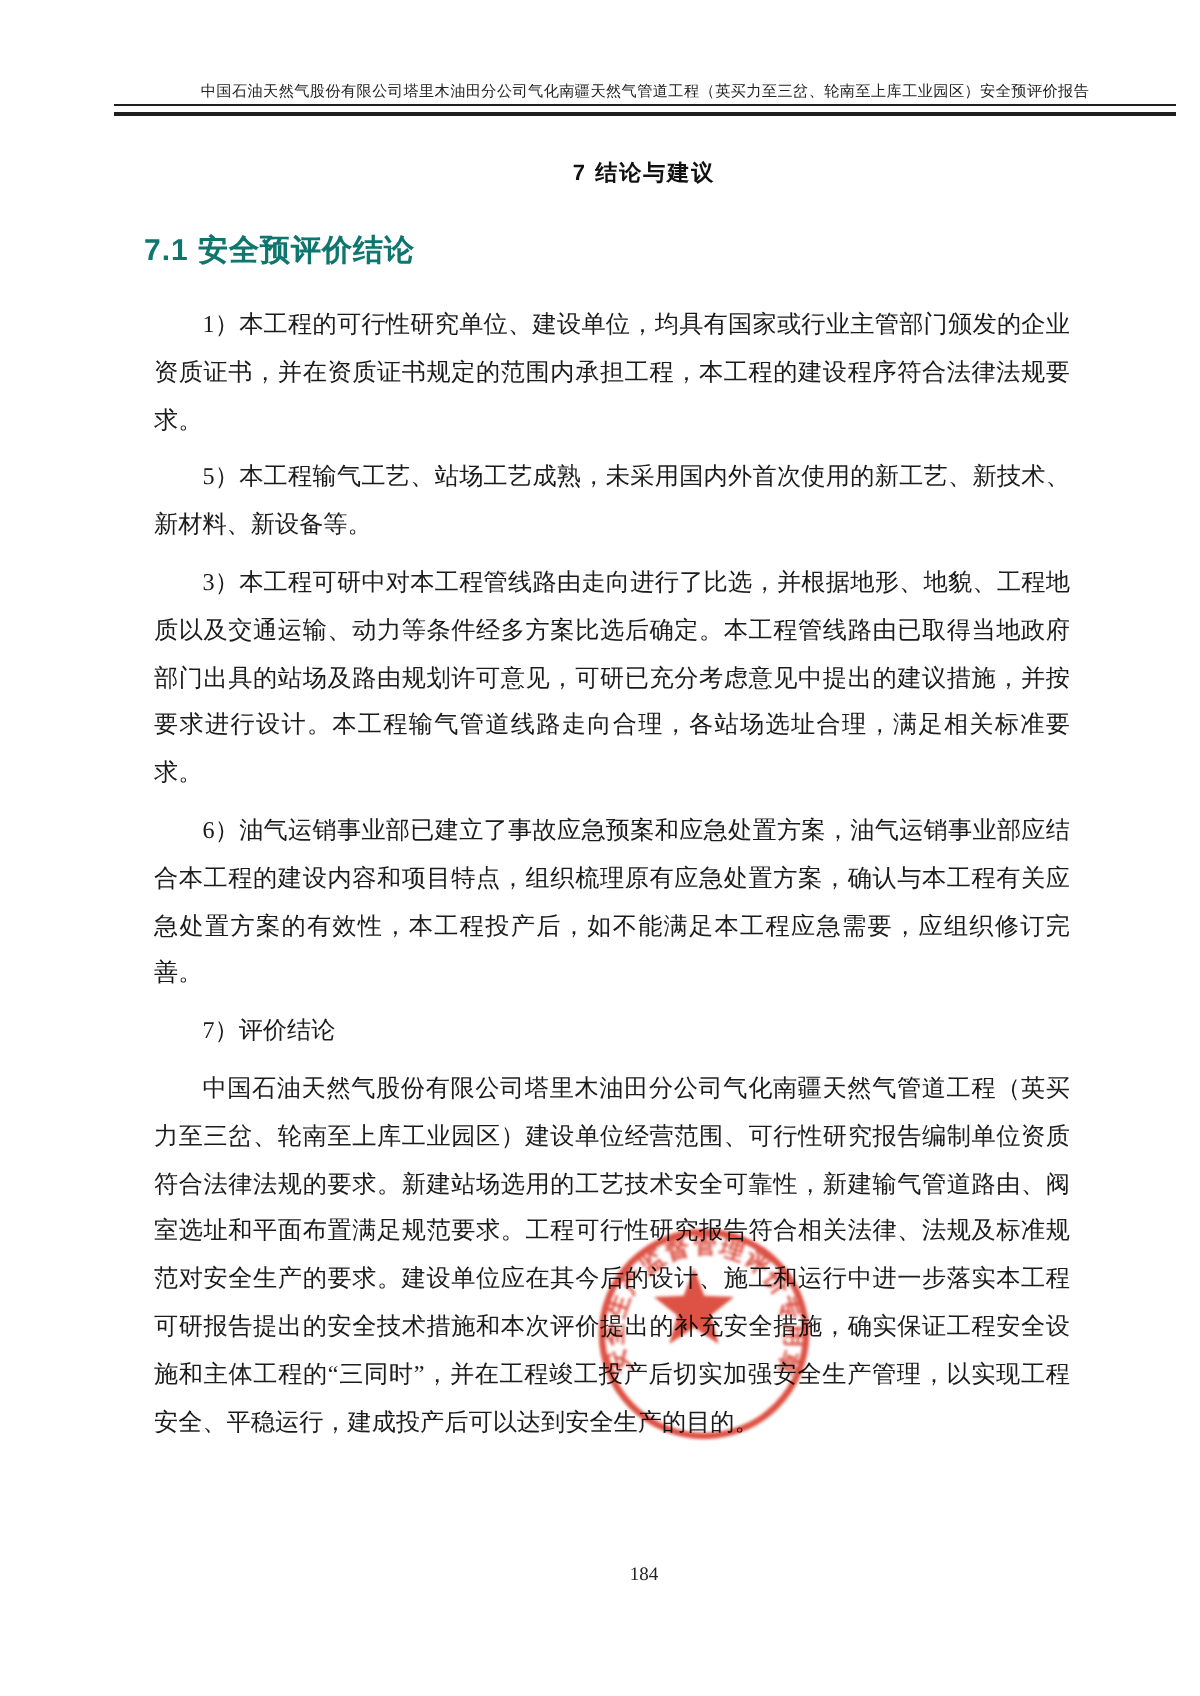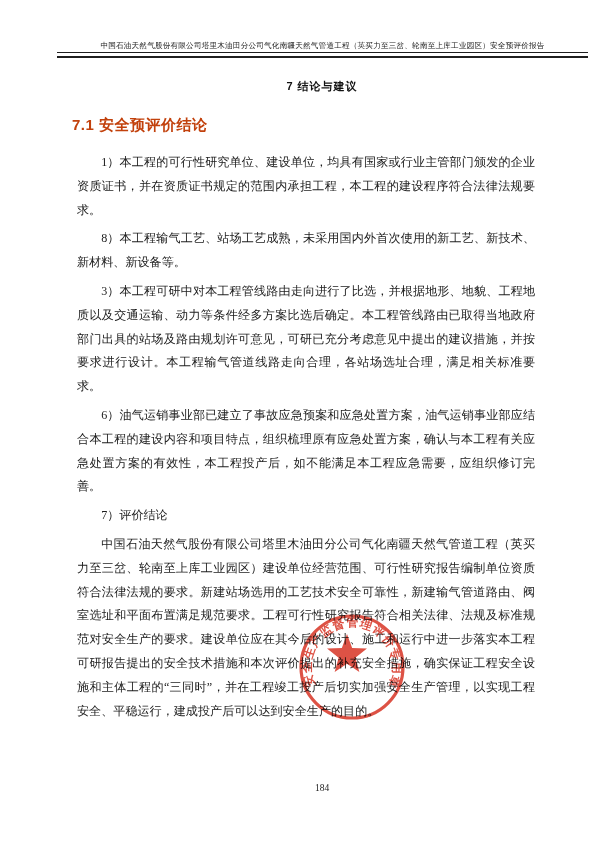--- a/index.html
+++ b/index.html
@@ -43,21 +43,21 @@
     letter-spacing: 1px;
   }
   
   .section-heading {
     position: absolute;
     top: 116px; left: 72px;
     margin: 0;
     font-family: "Liberation Sans", "DejaVu Sans", sans-serif;
     font-weight: 700;
     font-size: 15px;
-    color: #c2410c;
+    color: #0f766e;
     letter-spacing: 0.5px;
   }
   
   .body-text {
     position: absolute;
     top: 146px; left: 72px;
     width: 468px;
     font-size: 12.1px;
     line-height: 23.8px;
     text-align: justify;
@@ -102,21 +102,21 @@
   <div class="header-text">中国石油天然气股份有限公司塔里木油田分公司气化南疆天然气管道工程（英买力至三岔、轮南至上库工业园区）安全预评价报告</div>
 
   <div class="header-rule"></div>
 
   <h1 class="chapter-title">7 结论与建议</h1>
 
   <h2 class="section-heading">7.1 安全预评价结论</h2>
 
   <div class="body-text">
     <p>1）本工程的可行性研究单位、建设单位，均具有国家或行业主管部门颁发的企业资质证书，并在资质证书规定的范围内承担工程，本工程的建设程序符合法律法规要求。</p>
-    <p>8）本工程输气工艺、站场工艺成熟，未采用国内外首次使用的新工艺、新技术、新材料、新设备等。</p>
+    <p>5）本工程输气工艺、站场工艺成熟，未采用国内外首次使用的新工艺、新技术、新材料、新设备等。</p>
     <p>3）本工程可研中对本工程管线路由走向进行了比选，并根据地形、地貌、工程地质以及交通运输、动力等条件经多方案比选后确定。本工程管线路由已取得当地政府部门出具的站场及路由规划许可意见，可研已充分考虑意见中提出的建议措施，并按要求进行设计。本工程输气管道线路走向合理，各站场选址合理，满足相关标准要求。</p>
     <p>6）油气运销事业部已建立了事故应急预案和应急处置方案，油气运销事业部应结合本工程的建设内容和项目特点，组织梳理原有应急处置方案，确认与本工程有关应急处置方案的有效性，本工程投产后，如不能满足本工程应急需要，应组织修订完善。</p>
     <p>7）评价结论</p>
     <p>中国石油天然气股份有限公司塔里木油田分公司气化南疆天然气管道工程（英买力至三岔、轮南至上库工业园区）建设单位经营范围、可行性研究报告编制单位资质符合法律法规的要求。新建站场选用的工艺技术安全可靠性，新建输气管道路由、阀室选址和平面布置满足规范要求。工程可行性研究报告符合相关法律、法规及标准规范对安全生产的要求。建设单位应在其今后的设计、施工和运行中进一步落实本工程可研报告提出的安全技术措施和本次评价提出的补充安全措施，确实保证工程安全设施和主体工程的“三同时”，并在工程竣工投产后切实加强安全生产管理，以实现工程安全、平稳运行，建成投产后可以达到安全生产的目的。</p>
   </div>
 
   <div class="stamp">
     <svg viewBox="0 0 112 112" xmlns="http://www.w3.org/2000/svg">
       <defs>
         <path id="sealArc" d="M 20,76 A 41,41 0 1 1 92,76" fill="none"></path>

